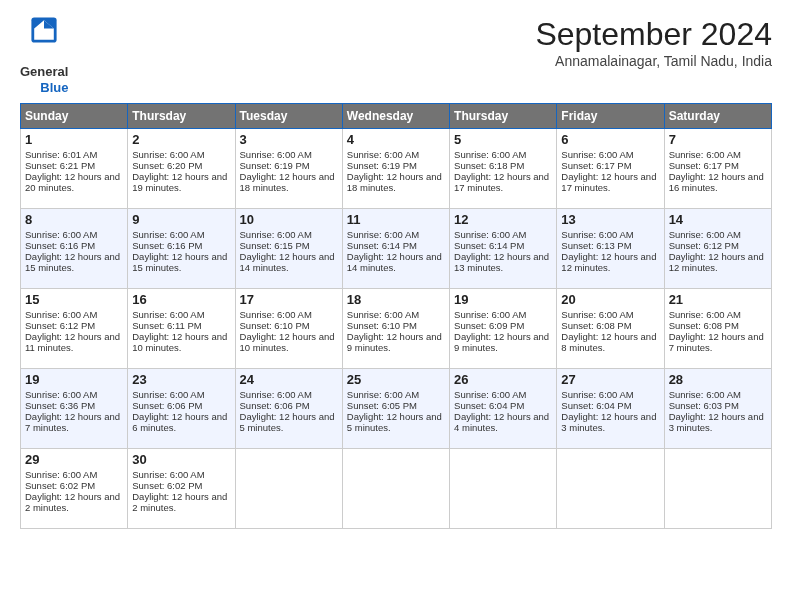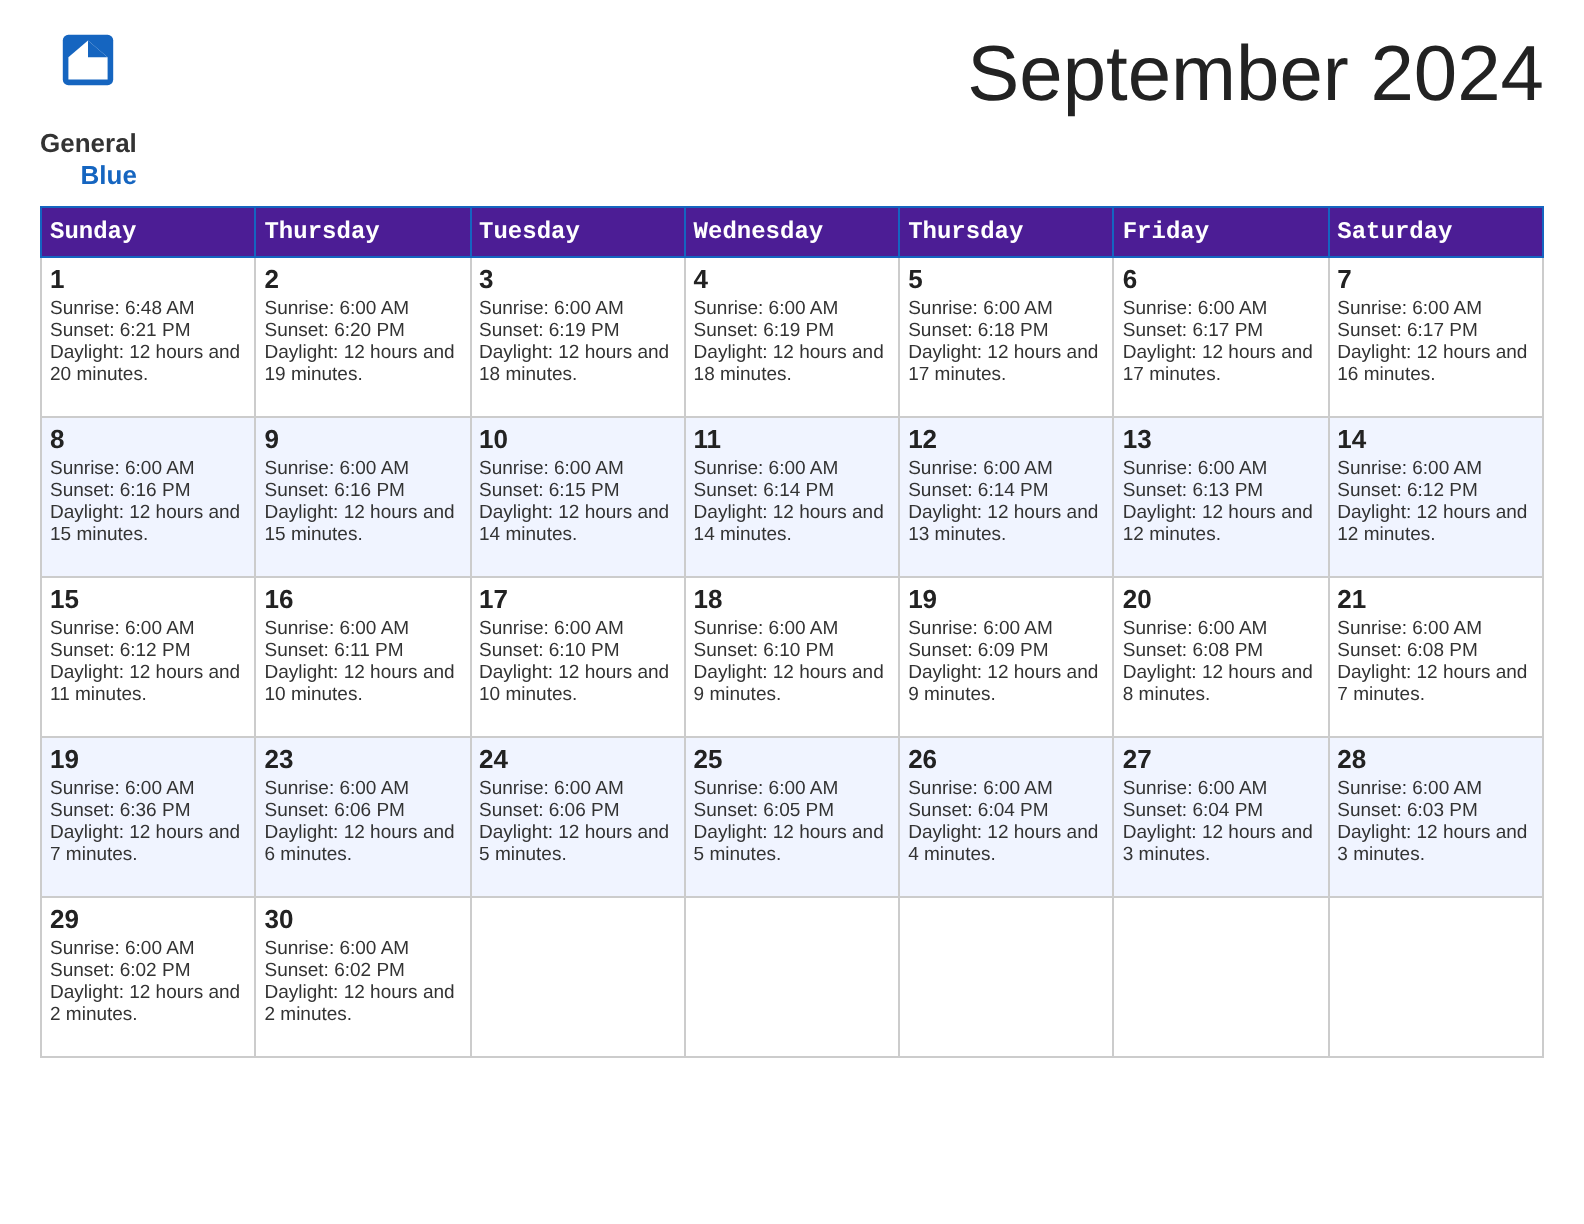--- a/index.html
+++ b/index.html
@@ -35,42 +35,41 @@
     .logo-text .general { font-weight: bold; color: #333; }
     .logo-text .blue { color: #1565C0; font-weight: bold; text-align: right; }
     .logo-icon {
       width: 28px;
       height: 28px;
     }
     .title-block {
       text-align: right;
     }
     .month-title {
-      font-size: 39px;
+      font-size: 32px;
       font-weight: normal;
       color: #222;
     }
     .location {
       font-size: 14px;
       color: #444;
     }
     table {
       width: 100%;
       border-collapse: collapse;
       table-layout: fixed;
     }
     th {
-      background-color: #4c1d95;
+      background-color: #737373;
       color: #fff;
       font-size: 12px;
       font-weight: bold;
       padding: 5px 4px;
       text-align: left;
       border: 1px solid #1565C0;
-      font-family: Liberation Mono, monospace;
     }
     td {
       border: 1px solid #ccc;
       vertical-align: top;
       padding: 3px 4px;
       font-size: 9.5px;
       color: #333;
       height: 80px;
     }
     .day-num {
@@ -98,39 +97,40 @@
         <polygon points="20,6 34,18 34,34 6,34 6,18" fill="#fff"></polygon>
         <polygon points="20,6 34,18 20,18" fill="#1565C0"></polygon>
       </svg>
       <div class="logo-text">
         <div class="general">General</div>
         <div class="blue">Blue</div>
       </div>
     </div>
     <div class="title-block">
       <div class="month-title">September 2024</div>
+      <div class="location">Annamalainagar, Tamil Nadu, India</div>
     </div>
   </div>
 
   <table>
     <thead>
       <tr>
         <th>Sunday</th>
         <th>Thursday</th>
         <th>Tuesday</th>
         <th>Wednesday</th>
         <th>Thursday</th>
         <th>Friday</th>
         <th>Saturday</th>
       </tr>
     </thead>
     <tbody id="calendar-body">
     <tr>
           <td><span class="day-num">1</span>
-<span>Sunrise: 6:48 AM</span><br>
+<span>Sunrise: 6:01 AM</span><br>
 <span>Sunset: 6:21 PM</span><br>
 <span>Daylight: 12 hours and 20 minutes.</span></td>
           <td><span class="day-num">2</span>
 <span>Sunrise: 6:00 AM</span><br>
 <span>Sunset: 6:20 PM</span><br>
 <span>Daylight: 12 hours and 19 minutes.</span></td>
           <td><span class="day-num">3</span>
 <span>Sunrise: 6:00 AM</span><br>
 <span>Sunset: 6:19 PM</span><br>
 <span>Daylight: 12 hours and 18 minutes.</span></td>

